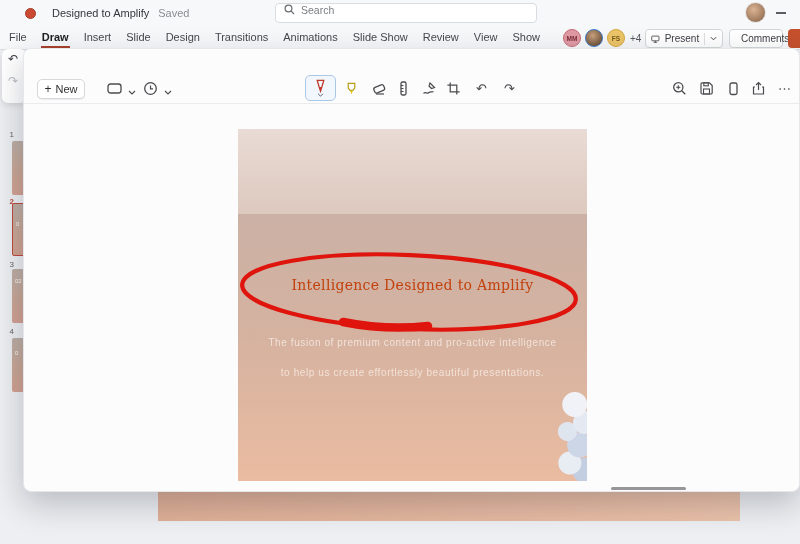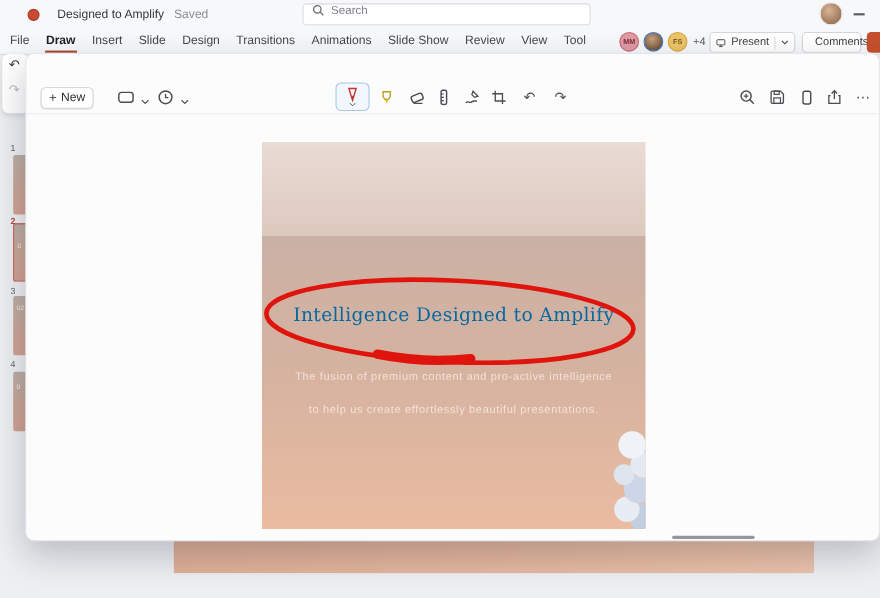--- a/index.html
+++ b/index.html
@@ -95,21 +95,21 @@
 
   .scrollbar-h { left:587px; top:438px; width:75px; height:3px; border-radius:2px; background:#95959a; }
 
   
   .snip-image { left:214px; top:80px; width:349px; height:352px; overflow:hidden; }
   .band-top { left:0; top:0; width:349px; height:85px;
               background:linear-gradient(180deg,#e9dbd5 0%, #ddc9be 100%); }
   .band-main { left:0; top:85px; width:349px; height:267px;
                background:linear-gradient(180deg,#cbb1a5 0%, #d5b2a0 45%, #eabca1 100%); }
   .slide-title { left:0; top:148px; width:349px; text-align:center;
-                 font-family:"DejaVu Serif", serif; font-size:17px; color:#0369a1;
+                 font-family:"DejaVu Serif", serif; font-size:14px; color:#c2410c;
                  letter-spacing:0.3px; }
   .slide-sub { left:0; width:349px; text-align:center; font-size:10px; color:#f2e2d8;
                letter-spacing:0.6px; }
   .coral { left:300px; top:262px; width:49px; height:90px;
            background:
              radial-gradient(circle at 75% 15%, #f0f2f7 0 12px, transparent 13px),
              radial-gradient(circle at 95% 35%, #e4e9f2 0 11px, transparent 12px),
              radial-gradient(circle at 60% 45%, #dfe5ef 0 9px, transparent 10px),
              radial-gradient(circle at 85% 60%, #cdd6e6 0 12px, transparent 13px),
              radial-gradient(circle at 65% 80%, #e8edf4 0 11px, transparent 12px),
@@ -143,21 +143,21 @@
     <span class="menu-item">File</span>
     <span class="menu-item active">Draw</span>
     <span class="menu-item">Insert</span>
     <span class="menu-item">Slide</span>
     <span class="menu-item">Design</span>
     <span class="menu-item">Transitions</span>
     <span class="menu-item">Animations</span>
     <span class="menu-item">Slide Show</span>
     <span class="menu-item">Review</span>
     <span class="menu-item">View</span>
-    <span class="menu-item">Tool</span>
+    <span class="menu-item">Show</span>
   </div>
 
   <div class="abs collab-avatar av-mm">MM</div>
   <div class="abs collab-avatar av-photo"></div>
   <div class="abs collab-avatar av-fs">FS</div>
   <span class="abs collab-overflow">+4</span>
   <div class="abs chrome-btn present-btn">
     <svg width="10" height="10" viewBox="0 0 12 12">
       <rect x="1" y="2" width="10" height="6.5" rx="1" fill="none" stroke="#3c3e42" stroke-width="1.1"></rect>
       <line x1="6" y1="8.5" x2="6" y2="10.6" stroke="#3c3e42" stroke-width="1.1"></line>

